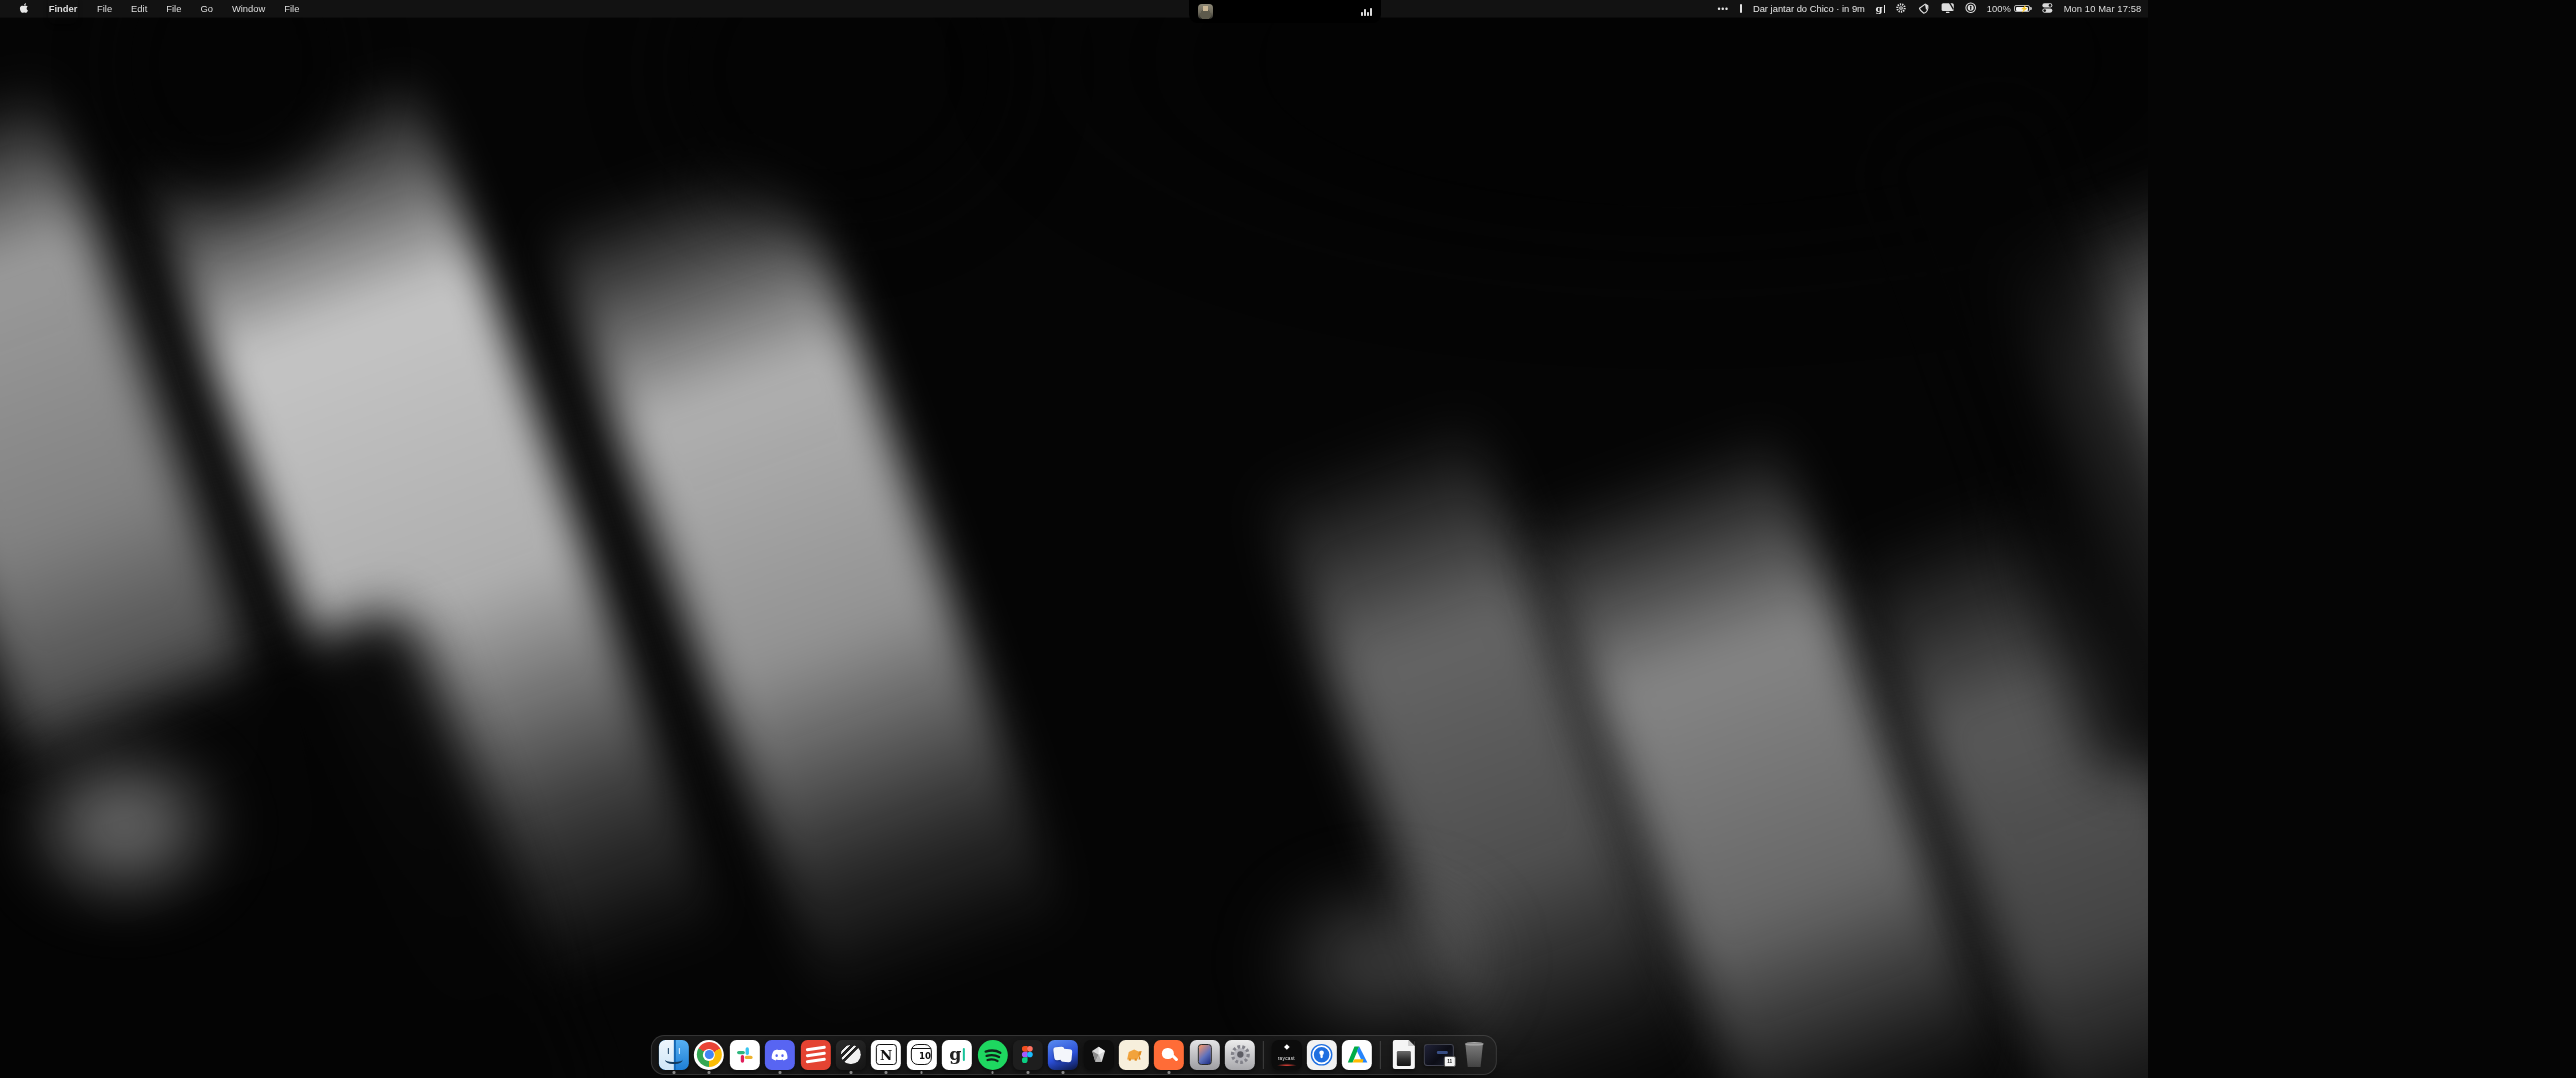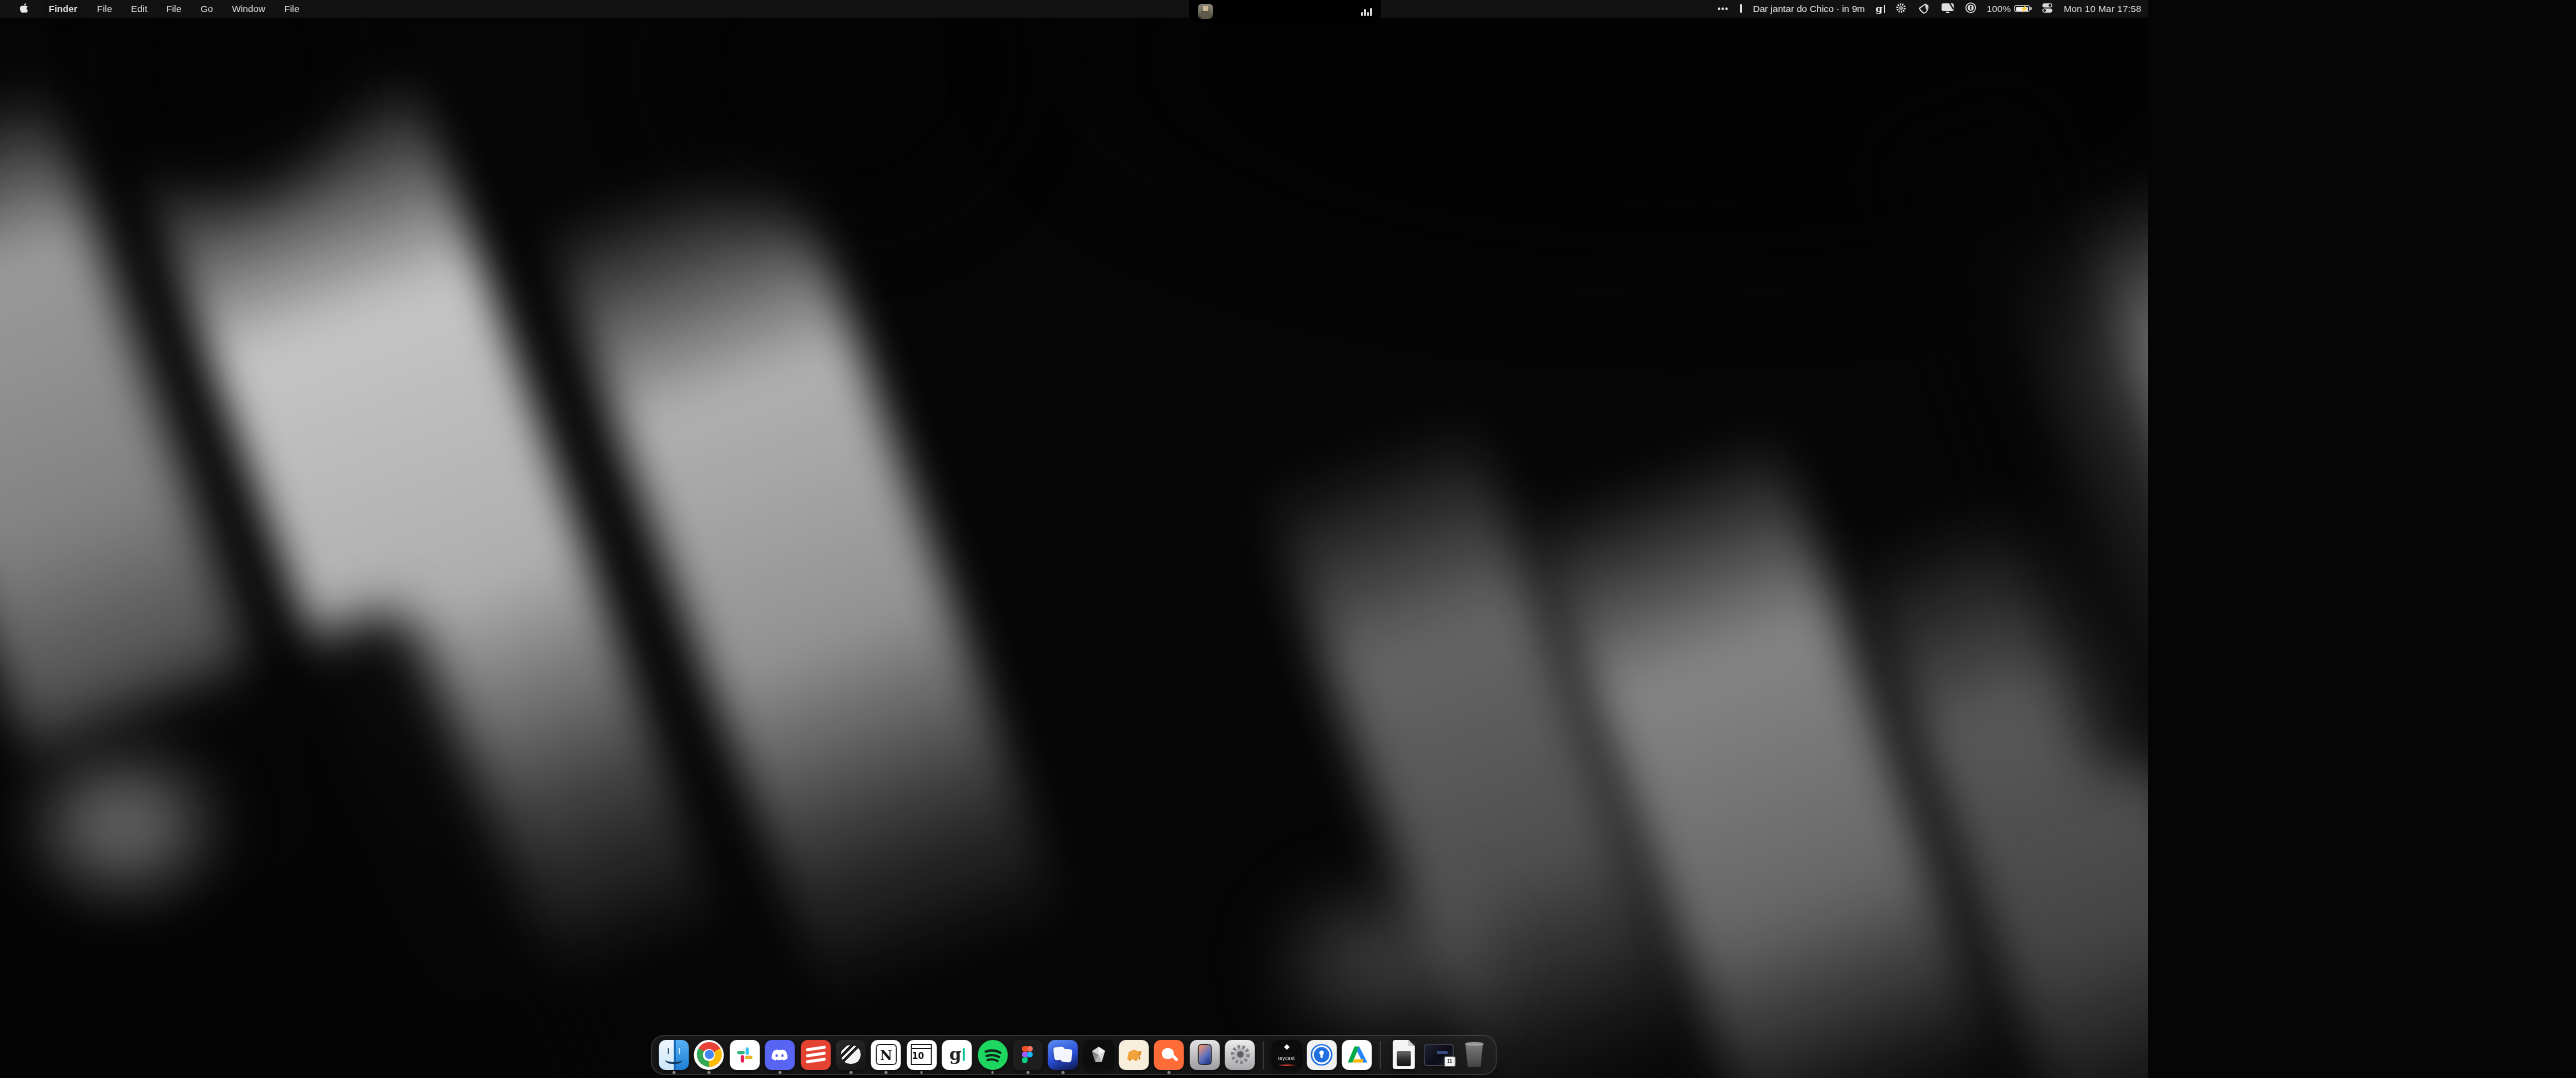--- a/index.html
+++ b/index.html
@@ -117,21 +117,21 @@
   .ic-linear{background:linear-gradient(145deg,#2b2b2b,#151515)}
   .linear-disc{width:19.5px;height:19.5px;border-radius:50%;
       background:linear-gradient(135deg,transparent 52%,#f2f2f2 52%),
       repeating-linear-gradient(135deg,#ececec 0 2px,rgba(0,0,0,0) 2px 5px)}
   
   .ic-notion{background:#fff}
   .notion-frame{width:19.5px;height:19.5px;border:1.7px solid #111;border-radius:3.4px;background:#fff;
       display:flex;align-items:center;justify-content:center;font-family:"DejaVu Serif",serif;font-weight:700;font-size:13.4px;color:#111}
   
   .ic-ncal{background:#fff}
-  .ncal-frame{width:19px;height:19px;border:1.7px solid #111;border-radius:0;background:#fff;display:flex;flex-direction:column;align-items:flex-start}
+  .ncal-frame{width:19px;height:19px;border:1.7px solid #111;border-radius:7px;background:#fff;display:flex;flex-direction:column;align-items:flex-end}
   .ncal-top{width:100%;height:3.4px;border-bottom:1.3px solid #111;box-sizing:border-box}
   .ncal-num{flex:1;display:flex;align-items:center;justify-content:center;font-weight:700;font-size:8.7px;color:#111;font-family:"DejaVu Sans",sans-serif}
   
   .ic-gram{background:#fff}
   .gram-g{font-family:"DejaVu Serif",serif;font-weight:700;font-size:17.4px;color:#222;line-height:1}
   .gram-caret{width:2px;height:13.4px;background:#15c39a;border-radius:1px;margin-left:1.3px}
   
   .ic-spotify{background:#1ed760;border-radius:50%}
   
   .ic-figma{background:#1e1e1e}

